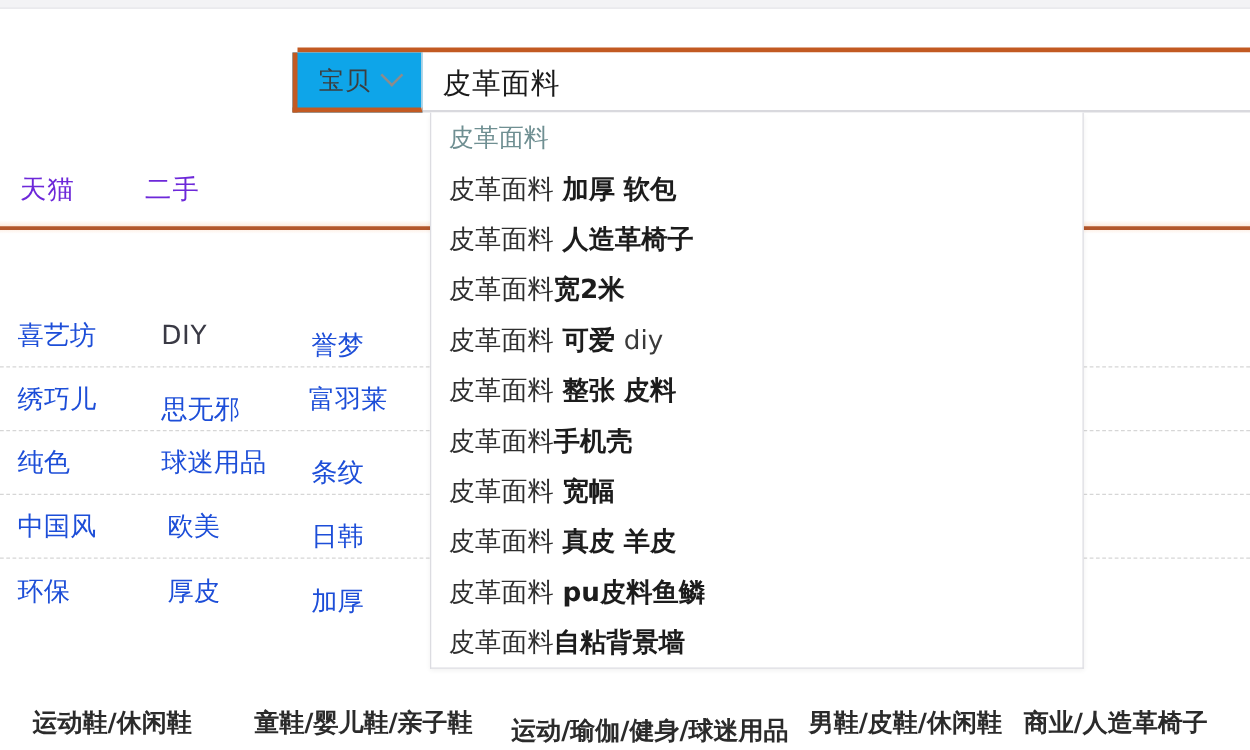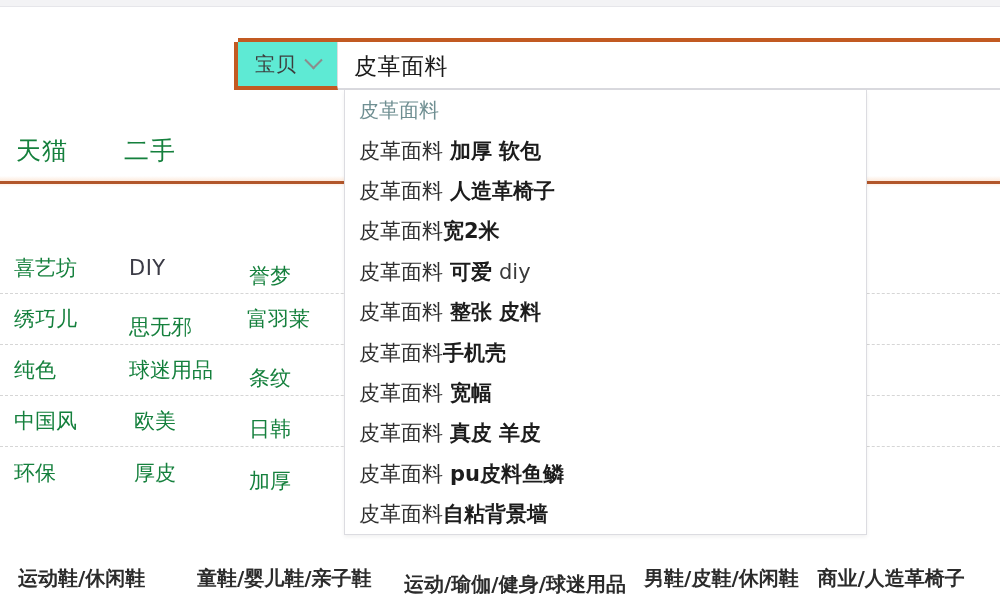--- a/index.html
+++ b/index.html
@@ -38,21 +38,21 @@
   }
   #search-bar::after {
     content: "";
     position: absolute;
     left: 0; bottom: 0;
     width: 762px; height: 2px;
     background: #d9d9de;
   }
   #category-select {
     width: 104px;
-    background: #5eead4;
+    background: #0ea5e9;
     border-right: 1px solid #dededf;
     border-left: 4px solid #c25a22;
     border-bottom: 4px solid #c25a22;
     box-sizing: border-box;
     display: flex;
     align-items: center;
     justify-content: center;
     gap: 10px;
     margin-left: -4px;
     margin-top: -0px;
@@ -103,22 +103,22 @@
     left: 0; top: 123px;
     width: 1000px;
     height: 55px;
     display: flex;
     align-items: center;
     padding-left: 16px;
     box-sizing: border-box;
     gap: 56px;
   }
   .nav-item {
-    font-size: 25px;
-    color: #15803d;
+    font-size: 21px;
+    color: #6d28d9;
     letter-spacing: 1px;
     white-space: nowrap;
   }
   #nav-underline {
     position: absolute;
     left: 0; top: 181px;
     width: 1000px;
     height: 3px;
     background: #b2562a;
   }
@@ -140,39 +140,39 @@
     height: 51px;
     display: flex;
     align-items: center;
     padding-left: 14px;
     box-sizing: border-box;
     border-bottom: 1px dashed #d6d6d6;
   }
   .tag-row:last-child { border-bottom: none; }
   .tag-cell {
     font-size: 21px;
-    color: #15803d;
+    color: #1d4ed8;
     white-space: nowrap;
     flex: 0 0 auto;
   }
   .tag-cell.latin { color: #3a3a45; letter-spacing: 0.5px; }
   .c0 { width: 115px; }
   .c1 { width: 120px; }
   .c2 { width: 118px; margin-top: 16px; }
   .c3 { width: 118px; }
 
   
   #bottom-links {
     position: absolute;
     left: 0; top: 556px;
     width: 1000px;
     height: 44px;
     display: flex;
     align-items: center;
-    padding-left: 18px;
+    padding-left: 26px;
     box-sizing: border-box;
   }
   .bl-item {
     font-size: 20px;
     font-weight: bold;
     color: #2b2b2b;
     white-space: nowrap;
     letter-spacing: 0px;
   }
   .bl0 { width: 196px; }

